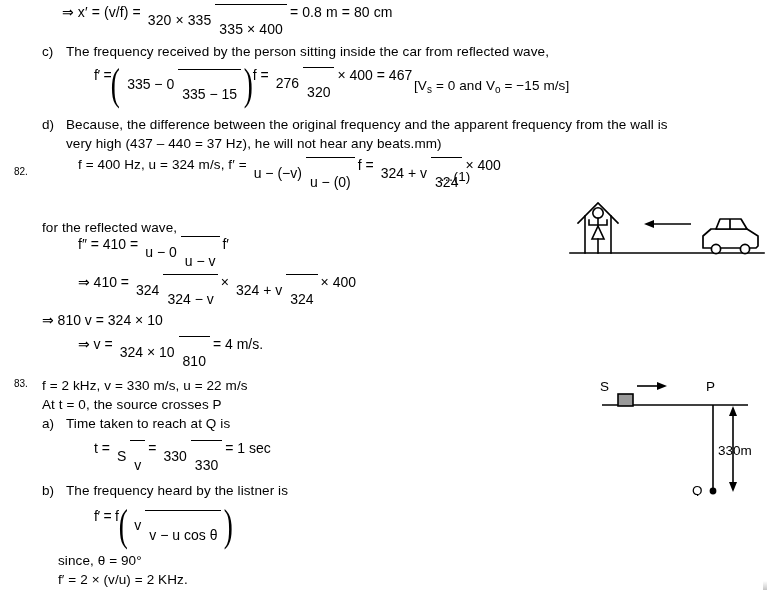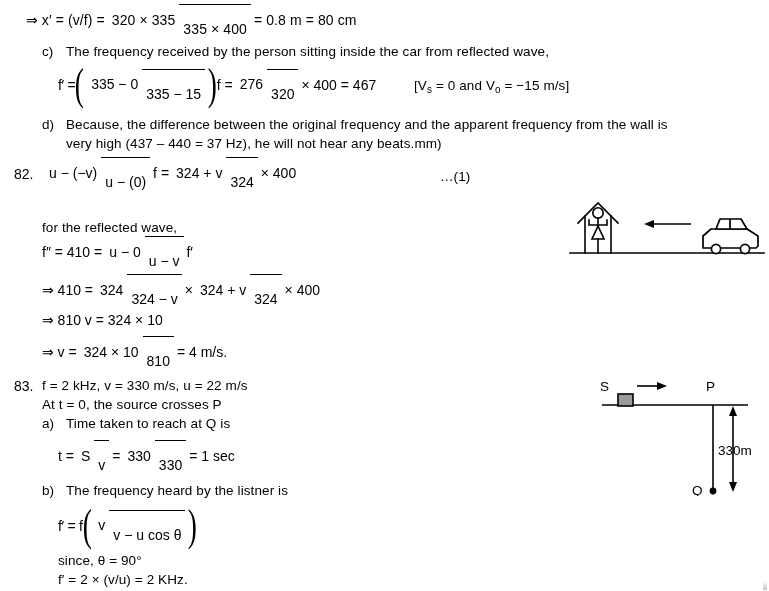--- a/index.html
+++ b/index.html
@@ -16,23 +16,24 @@
     font-size: 13.5px;
     overflow: hidden;
   }
 
   
   .abs { position: absolute; white-space: nowrap; }
 
   
   .mrow {
     display: inline-flex;
-    align-items: center;
+    align-items: flex-start;
     vertical-align: middle;
     white-space: nowrap;
+    margin-left: 36px;
   }
   .frac {
     display: inline-flex;
     flex-direction: row;
     align-items: center;
     vertical-align: middle;
     margin: 0 3px;
     line-height: 1.06;
   }
   .frac > .num { padding: 0 4px 1px 4px; }
@@ -53,21 +54,21 @@
     margin: 0 -3px;
   }
   .paren-l.tall, .paren-r.tall { font-size: 44px; }
 
   .sub { font-size: 0.74em; vertical-align: -0.28em; }
   .prime { letter-spacing: -0.02em; }
 
   
   .txt { font-size: 13.5px; letter-spacing: 0.1px; }
   .mathtxt { font-size: 14px; }
-  .num-label { font-size: 14px; }
+  .num-label { font-size: 10px; }
 
   
   #diagram-car { position: absolute; left: 566px; top: 196px; width: 200px; height: 72px; }
   #diagram-car svg { display: block; }
 
   
   #diagram-spq { position: absolute; left: 596px; top: 378px; width: 170px; height: 118px; }
   #diagram-spq svg { display: block; }
 
   .corner-mark {
@@ -121,20 +122,21 @@
   <span>[V</span><span class="sub">s</span><span> = 0 and V</span><span class="sub">o</span><span> = −15 m/s]</span>
 </div>
 
 <div class="abs txt" style="left:42px; top:117px;">d)</div>
 <div class="abs txt" style="left:66px; top:117px;">Because, the difference between the original frequency and the apparent frequency from the wall is</div>
 <div class="abs txt" style="left:66px; top:136px;">very high (437 – 440 = 37 Hz), he will not hear any beats.mm)</div>
 
 <div class="abs num-label" style="left:14px; top:166px;">82.</div>
 <div class="abs" style="left:42px; top:157px;">
   <span class="mrow mathtxt">
+    <span class="txt">f = 400 Hz, u = 324 m/s, f′ =</span>
     <span class="frac">
       <span class="num">u − (−v)</span>
       <span class="den">u − (0)</span>
     </span>
     <span>f =</span>
     <span class="frac">
       <span class="num">324 + v</span>
       <span class="den">324</span>
     </span>
     <span>× 400</span>

